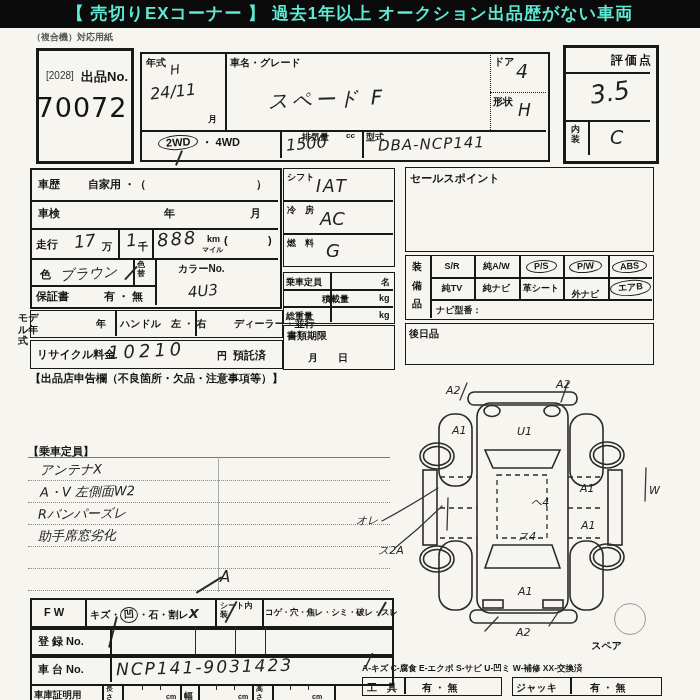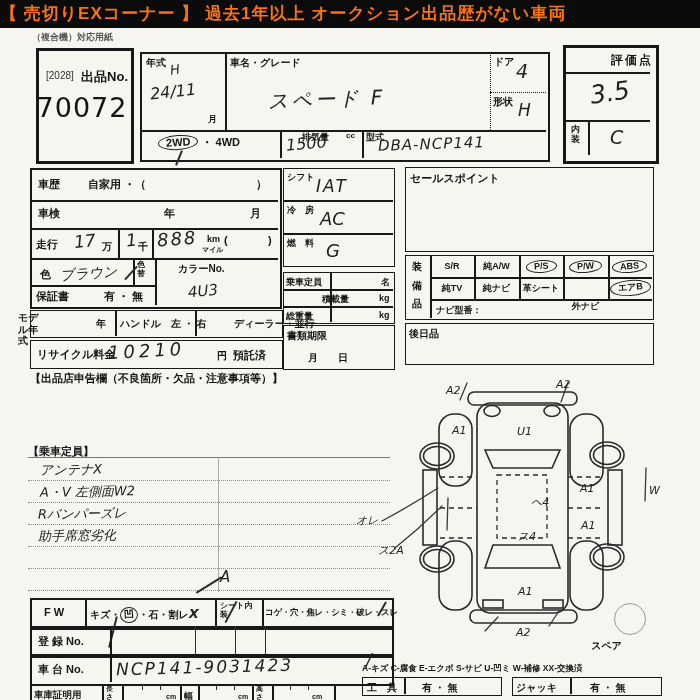--- a/index.html
+++ b/index.html
@@ -13,22 +13,22 @@
   .hline{position:absolute;background:#181818;height:1.6px;}
   .vline{position:absolute;background:#181818;width:1.6px;}
   .tvline{position:absolute;background:#2a2a2a;width:1px;}
   .dotv{position:absolute;border-left:1.6px dotted #181818;width:0;}
   .doth{position:absolute;border-top:1.6px dotted #181818;height:0;}
   .rule{position:absolute;border-top:1.1px dotted #8a8a8a;height:0;}
   .stack{white-space:normal;word-break:break-all;line-height:1.15;}
   .circle{display:inline-block;border:1.6px solid #232323;border-radius:50%;
           padding:0 7px 1px 7px;transform:rotate(-4deg);}
   .stroke{position:absolute;background:#2a2a2a;}
-  .banner{position:absolute;left:0;top:0;width:700px;height:28px;background:#0b0b0b;color:#f97316;
-          font-weight:bold;font-size:17px;line-height:28px;text-align:left;letter-spacing:1px;}
+  .banner{position:absolute;left:0;top:0;width:700px;height:28px;background:#0b0b0b;color:#5eead4;
+          font-weight:bold;font-size:17px;line-height:28px;text-align:center;letter-spacing:1px;}
 </style>
 </head>
 <body>
 
 <div id="page">
 
   <div class="banner">【 売切りEXコーナー 】 過去1年以上 オークション出品歴がない車両</div>
   <div class="abs lbl" style="left:32px;top:31px;font-size:9px;color:#555;">（複合機）対応用紙</div>
 
   <div class="b b3" style="left:36px;top:48px;width:92px;height:110px;"></div>
@@ -180,21 +180,21 @@
   <div class="abs lbl" style="left:563px;top:255px;width:45px;height:22px;display:flex;align-items:center;justify-content:center;font-size:9px;">
       <span class="circle">P/W</span>
     </div>
   <div class="abs lbl" style="left:608px;top:255px;width:44px;height:22px;display:flex;align-items:center;justify-content:center;font-size:9px;">
       <span class="circle">ABS</span>
     </div>
 
   <div class="abs lbl" style="left:430px;top:277px;width:44px;height:22px;display:flex;align-items:center;justify-content:center;font-size:9px;">純TV</div>
   <div class="abs lbl" style="left:474px;top:277px;width:45px;height:22px;display:flex;align-items:center;justify-content:center;font-size:9px;">純ナビ</div>
   <div class="abs lbl" style="left:519px;top:277px;width:44px;height:22px;display:flex;align-items:center;justify-content:center;font-size:9px;">革シート</div>
-  <div class="abs lbl" style="left:563px;top:289px;width:45px;height:34px;display:flex;align-items:center;justify-content:center;font-size:9px;">外ナビ</div>
+  <div class="abs lbl" style="left:563px;top:277px;width:45px;height:34px;display:flex;align-items:center;justify-content:center;font-size:9px;">外ナビ</div>
   <div class="abs lbl" style="left:608px;top:277px;width:44px;height:22px;display:flex;align-items:center;justify-content:center;font-size:9px;">
       <span class="circle">エアB</span>
     </div>
 
   <div class="abs lbl" style="left:436px;top:304px;font-size:9px;">ナビ型番：</div>
 
   <div class="b" style="left:405px;top:323px;width:247px;height:40px;"></div>
   <div class="abs lbl" style="left:409px;top:327px;font-size:10px;">後日品</div>
 
   <div class="abs lbl" style="left:28px;top:444px;font-size:11px;">【乗車定員】</div>

